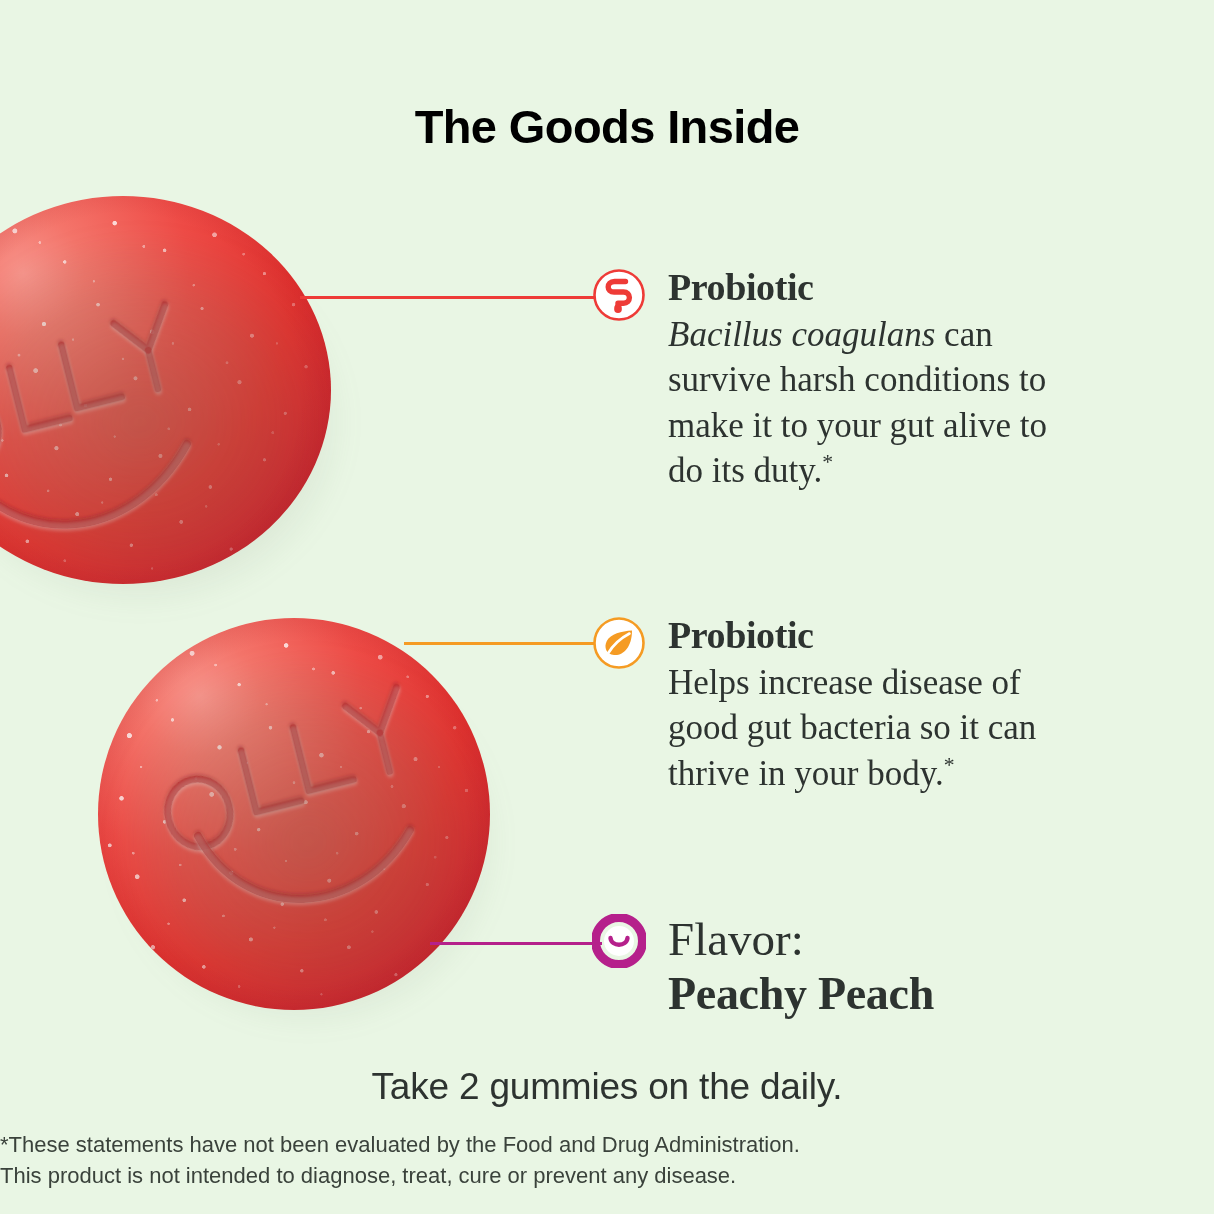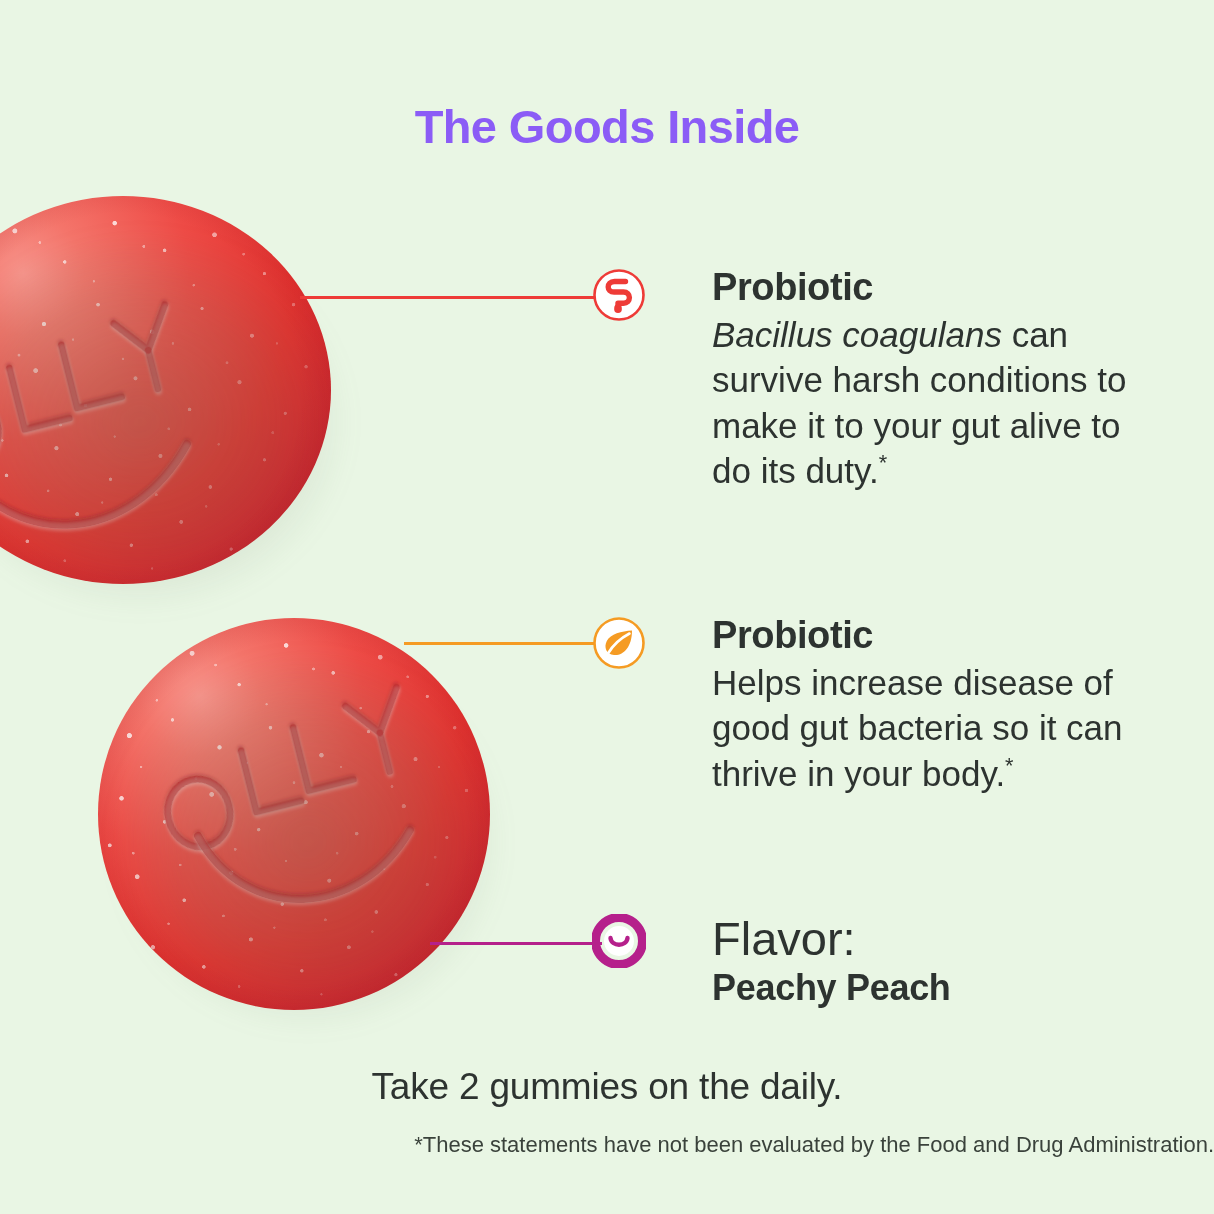--- a/index.html
+++ b/index.html
@@ -28,21 +28,21 @@
   
   .page-title {
     position: absolute;
     top: 99px;
     left: 0;
     width: 1214px;
     text-align: center;
     font-size: 47px;
     font-weight: 700;
     letter-spacing: -0.6px;
-    color: #8b5cf6;
+    color: #000000;
     line-height: 1.18;
   }
 
   
   .gummy {
     position: absolute;
     border-radius: 50%;
   }
 
   .gummy-shadow {
@@ -200,21 +200,21 @@
   }
 
   .callout-icon {
     position: absolute;
     left: 0;
     width: 54px;
     height: 54px;
   }
   .callout-icon svg { width: 54px; height: 54px; display: block; }
 
-  .callout-text { margin-left: 120px; }
+  .callout-text { margin-left: 76px; font-family: Liberation Serif, serif; }
 
   .callout-heading {
     font-size: 38px;
     font-weight: 700;
     letter-spacing: -0.4px;
     line-height: 1.05;
     color: #2D3330;
     white-space: nowrap;
   }
 
@@ -233,21 +233,21 @@
   #callout-prebiotic { left: 592px; top: 616px; }
   #callout-flavor    { left: 592px; top: 914px; }
 
   .flavor-label {
     font-size: 47px;
     font-weight: 400;
     line-height: 1.08;
     color: #2D3330;
   }
   .flavor-value {
-    font-size: 36px;
+    font-size: 46px;
     font-weight: 700;
     letter-spacing: -0.3px;
     line-height: 1.25;
     color: #2D3330;
     white-space: nowrap;
   }
 
   
   .dosage {
     position: absolute;
@@ -259,26 +259,25 @@
     font-weight: 400;
     letter-spacing: -0.2px;
     color: #2D3330;
   }
 
   .disclaimer {
     position: absolute;
     top: 1129px;
     left: 0;
     width: 1214px;
-    text-align: right;
+    text-align: left;
     font-size: 22px;
     font-weight: 400;
     line-height: 1.42;
     color: #3A423B;
-    padding-left: 25px;
   }
 </style>
 </head>
 <body>
 
 <div class="infographic">
 
   <h1 class="page-title">The Goods Inside</h1>
 
   <div class="gummy-shadow" id="gummy-top-shadow"></div>
@@ -393,15 +392,16 @@
     </div>
     <div class="callout-text">
       <div class="flavor-label">Flavor:</div>
       <div class="flavor-value">Peachy Peach</div>
     </div>
   </div>
 
   <div class="dosage">Take 2 gummies on the daily.</div>
   <div class="disclaimer">
     <div>*These statements have not been evaluated by the Food and Drug Administration.</div>
+    <div>This product is not intended to diagnose, treat, cure or prevent any disease.</div>
   </div>
 
 </div>
 
 </body></html>

